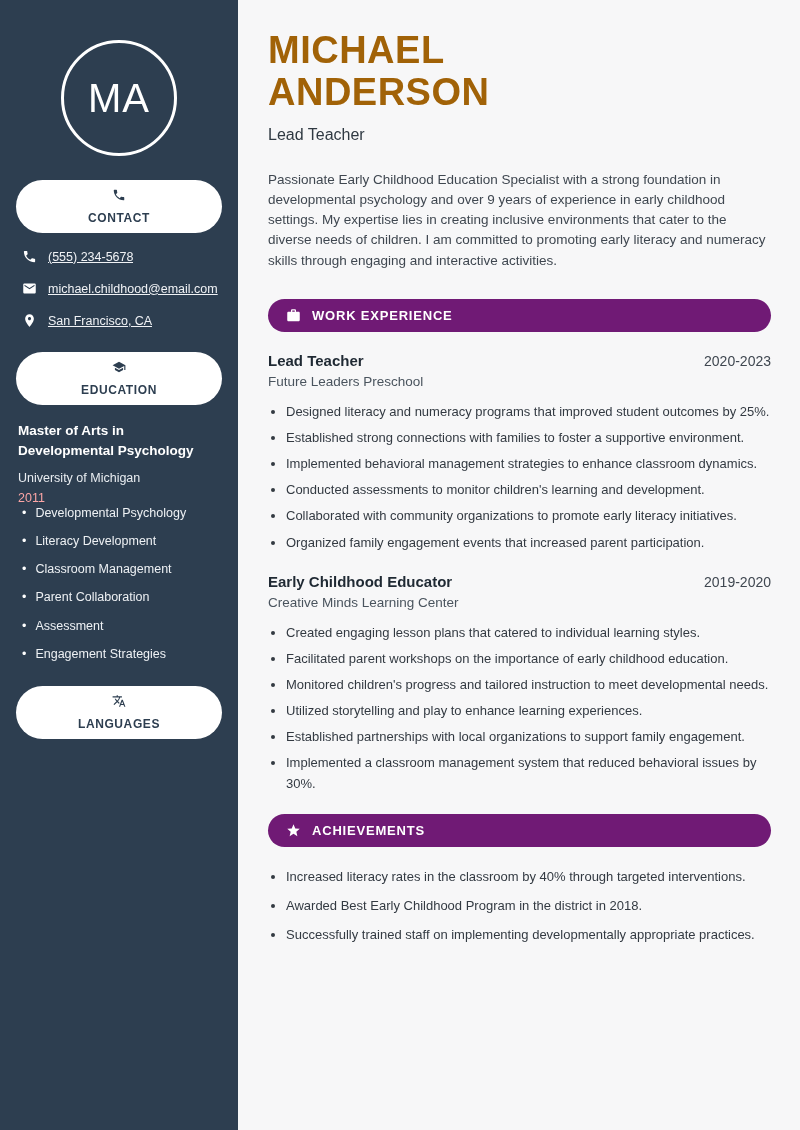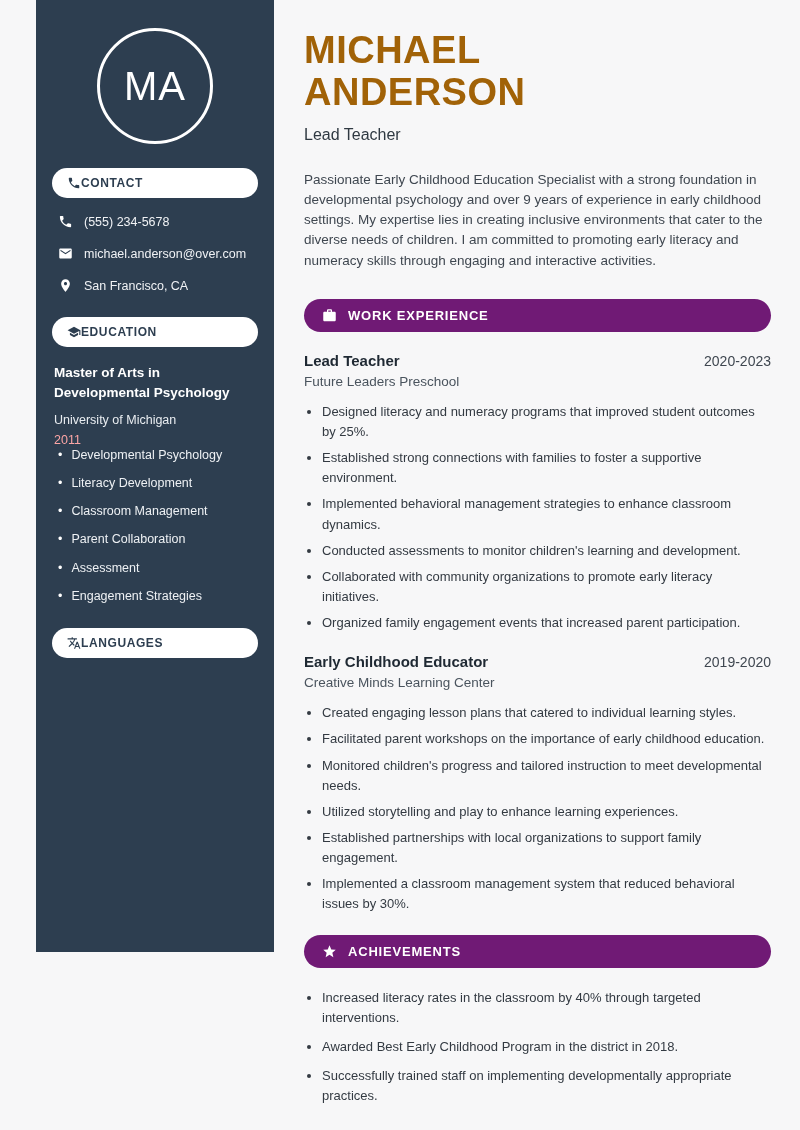--- a/index.html
+++ b/index.html
@@ -7,45 +7,45 @@
   body {
     width: 800px; height: 1130px;
     font-family: "Liberation Sans", "DejaVu Sans", sans-serif;
     background: #f7f7f8;
     overflow: hidden;
   }
   .page { display: flex; width: 800px; height: 1130px; }
 
   
   .sidebar {
-    width: 238px; min-width: 238px; height: 952px;
+    width: 238px; min-width: 238px; height: 1130px;
     background: #2d3e50; color: #fff;
-    padding: 28px 16px 20px 16px;
-    margin-left: 36px;
+    padding: 40px 16px 20px 16px;
   }
   .avatar-wrap { display: flex; justify-content: center; margin-bottom: 24px; }
   .avatar {
     width: 116px; height: 116px; border: 3px solid #ffffff; border-radius: 50%;
     display: flex; align-items: center; justify-content: center;
     font-size: 40px; color: #ffffff; letter-spacing: 1px; font-weight: 400;
   }
   .pill {
     background: #ffffff; color: #2d3e50; border-radius: 999px;
-    padding: 8px 15px; display: flex; align-items: center; gap: 0;
+    padding: 8px 15px; display: flex; align-items: center; gap: 9px;
     font-weight: bold; font-size: 12px; letter-spacing: .6px;
     margin: 24px 0 16px 0;
+    flex-direction: column;
   }
   .pill:first-of-type { margin-top: 0; }
   .icon { display: inline-flex; align-items: center; justify-content: center; }
   .icon svg { width: 100%; height: 100%; display: block; }
   .pill .icon { width: 14px; height: 14px; color: #2d3e50; }
 
   .contact-item {
     display: flex; align-items: center; gap: 11px;
-    font-size: 12.5px; color: #f0f2f5; margin: 0 0 17px 6px;
+    font-size: 12.5px; color: #f0f2f5; margin: 0 0 17px 6px; text-decoration: underline;
   }
   .contact-item .icon { width: 15px; height: 15px; color: #ffffff; flex: none; }
   .contact-item span { overflow: hidden; text-overflow: ellipsis; white-space: nowrap; }
 
   .edu-degree { font-weight: bold; font-size: 13.5px; line-height: 1.5; margin: 0 0 9px 2px; color: #ffffff; }
   .edu-school { font-size: 12.5px; margin: 0 0 6px 2px; color: #e9edf1; }
   .edu-year   { font-size: 12.5px; margin: 0 0 0 2px; color: #fca5a5; }
 
   ul.side-list { list-style: none; margin: 0; padding: 0 0 0 6px; }
   ul.side-list li {
@@ -110,21 +110,21 @@
       </span>
       <span>(555) 234-5678</span>
     </div>
 
     <div class="contact-item">
       <span class="icon">
         <svg viewBox="0 0 24 24" fill="currentColor">
             <path d="M20 4H4c-1.1 0-1.99.9-1.99 2L2 18c0 1.1.9 2 2 2h16c1.1 0 2-.9 2-2V6c0-1.1-.9-2-2-2zm0 4l-8 5-8-5V6l8 5 8-5v2z"></path>
           </svg>
       </span>
-      <span>michael.anderson@over.com</span>
+      <span>michael.childhood@email.com</span>
     </div>
 
     <div class="contact-item">
       <span class="icon">
         <svg viewBox="0 0 24 24" fill="currentColor">
             <path d="M12 2C8.13 2 5 5.13 5 9c0 5.25 7 13 7 13s7-7.75 7-13c0-3.87-3.13-7-7-7zm0 9.5c-1.38 0-2.5-1.12-2.5-2.5s1.12-2.5 2.5-2.5 2.5 1.12 2.5 2.5-1.12 2.5-2.5 2.5z"></path>
           </svg>
       </span>
       <span>San Francisco, CA</span>
     </div>

